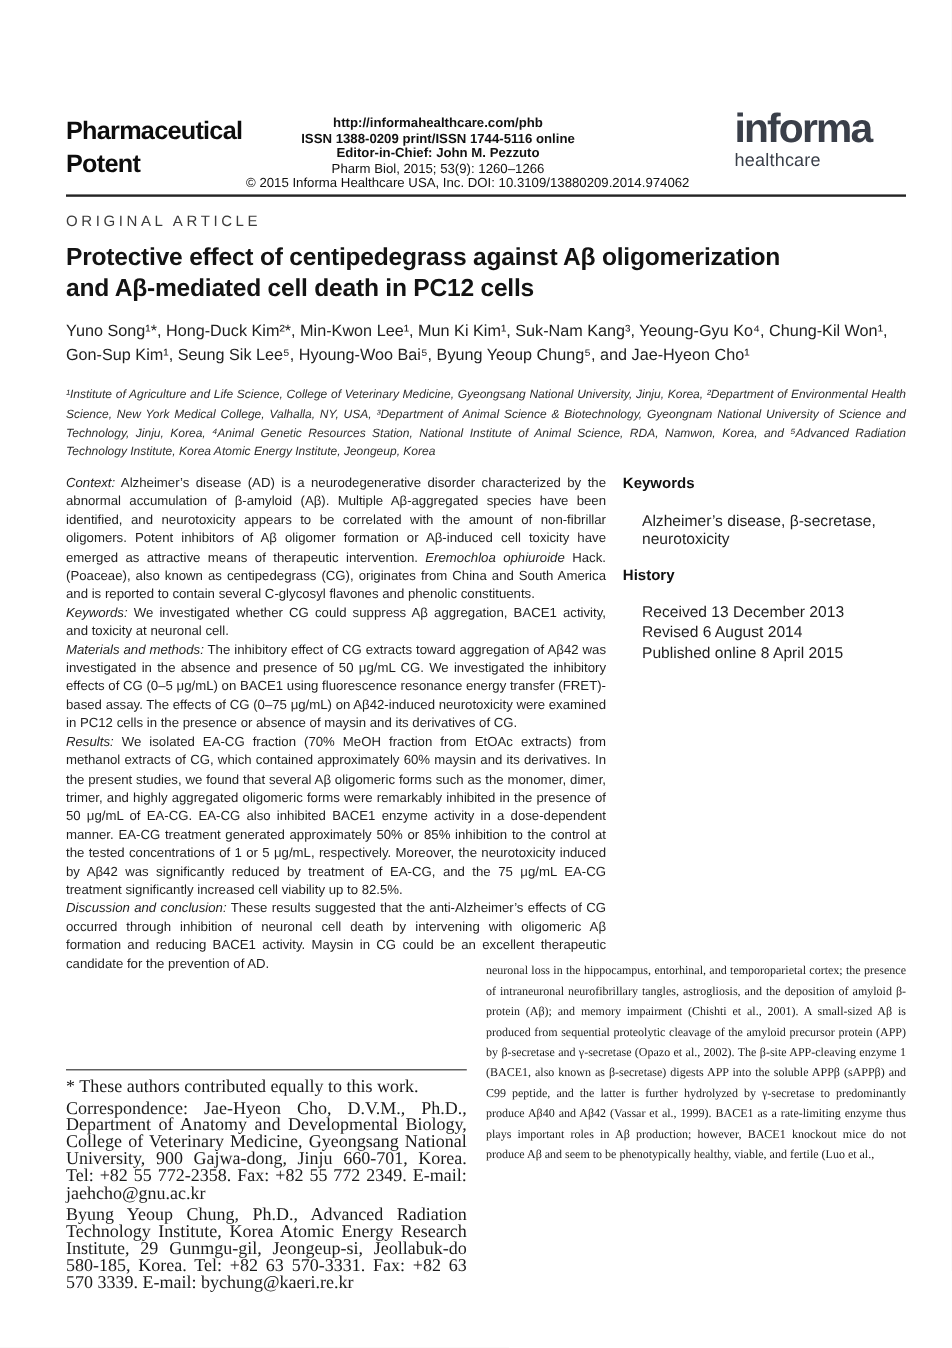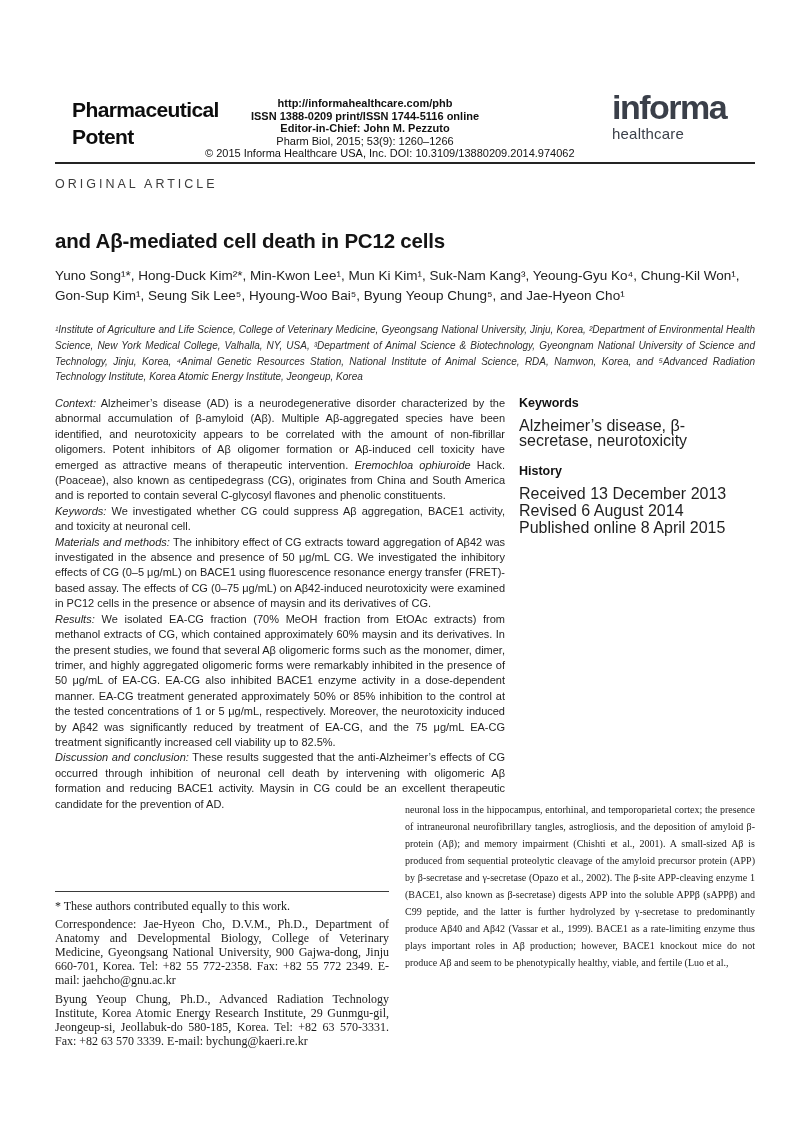--- a/index.html
+++ b/index.html
@@ -4,21 +4,21 @@
 <style>
   html,body{margin:0;padding:0;}
   body{
     width:793px;height:1123px;background:#e9e9e9;
     font-family:"Liberation Sans",sans-serif;color:#1c1c1c;
   }
   .page{position:relative;width:793px;height:1123px;background:#ffffff;overflow:hidden;}
 
   
   .logo-pb{position:absolute;left:55px;top:96px;font-weight:bold;font-size:21px;
-    line-height:27px;letter-spacing:-0.6px;color:#0d0d0d;margin-left:17px;}
+    line-height:27px;letter-spacing:-0.6px;color:#0d0d0d;}
   .head-center{position:absolute;left:205px;top:97px;width:320px;text-align:center;
     font-size:11px;line-height:12.6px;color:#111;white-space:nowrap;}
   .head-center .b{font-weight:bold;}
   .logo-informa{position:absolute;left:612px;top:90px;color:#3a3f49;}
   .logo-informa .inf{font-size:34px;font-weight:bold;letter-spacing:-1.5px;line-height:34px;}
   .logo-informa .hc{font-size:15px;margin-top:1px;letter-spacing:0.2px;font-weight:normal;}
   .rule{position:absolute;left:55px;top:162px;width:700px;height:2px;background:#242424;}
 
   
   .article-type{position:absolute;left:55px;top:177px;font-size:12.5px;
@@ -29,34 +29,34 @@
     font-size:13.5px;line-height:19.5px;color:#222;}
   .affil{position:absolute;left:55px;top:322px;width:700px;margin:0;
     font-style:italic;font-size:10px;line-height:15.8px;color:#2e2e2e;text-align:justify;}
 
   
   .abstract-row{position:absolute;left:55px;top:396px;width:700px;display:flex;}
   .abs-main{width:450px;}
   .abs-side{width:236px;margin-left:14px;}
   .abs-h{font-size:12.5px;font-weight:bold;margin:0 0 8px 0;color:#111;}
   .abs-main p{font-size:11px;line-height:15.4px;margin:0;text-align:justify;color:#1f1f1f;}
-  .abs-side p{font-size:16px;line-height:15.2px;margin:0;color:#1f1f1f;}
+  .abs-side p{font-size:13px;line-height:15.2px;margin:16px;color:#1f1f1f;}
   .abs-side .hist-h{margin-top:16px;}
   .hist span{display:block;line-height:16.8px;}
 
   
   .col-left{position:absolute;left:55px;top:801px;width:334px;}
   .col-right{position:absolute;left:405px;top:801px;width:350px;}
   .intro-h{font-size:15px;font-weight:bold;margin:0 0 11px 0;color:#101010;}
   .serif{font-family:"Liberation Serif",serif;font-size:10px;line-height:17px;
     color:#1b1b1b;margin:0;text-align:justify;}
 
   
   .footnotes{position:absolute;left:55px;top:891px;width:334px;
-    font-family:"Liberation Serif",serif;font-size:12px;line-height:14.1px;color:#1b1b1b;}
+    font-family:"Liberation Serif",serif;font-size:15px;line-height:14.1px;color:#1b1b1b;}
   .fn-rule{width:100%;height:1px;background:#3a3a3a;margin-bottom:7px;}
   .footnotes p{margin:0 0 4px 0;text-align:justify;}
 </style>
 </head>
 <body>
 
 <div class="page">
 
   <div class="logo-pb">
     <div>Pharmaceutical</div>
@@ -73,21 +73,21 @@
 
   <div class="logo-informa">
     <div class="inf">informa</div>
     <div class="hc">healthcare</div>
   </div>
 
   <div class="rule"></div>
 
   <div class="article-type">ORIGINAL ARTICLE</div>
 
-  <h1 class="title"><br><span>and Aβ-mediated cell death in PC12 cells</span></h1>
+  <h1 class="title"><span>Protective effect of centipedegrass against Aβ oligomerization</span><br><span>and Aβ-mediated cell death in PC12 cells</span></h1>
 
   <p class="authors">Yuno Song¹*, Hong-Duck Kim²*, Min-Kwon Lee¹, Mun Ki Kim¹, Suk-Nam Kang³, Yeoung-Gyu Ko⁴, Chung-Kil Won¹, Gon-Sup Kim¹, Seung Sik Lee⁵, Hyoung-Woo Bai⁵, Byung Yeoup Chung⁵, and Jae-Hyeon Cho¹</p>
 
   <p class="affil">¹Institute of Agriculture and Life Science, College of Veterinary Medicine, Gyeongsang National University, Jinju, Korea, ²Department of Environmental Health Science, New York Medical College, Valhalla, NY, USA, ³Department of Animal Science &amp; Biotechnology, Gyeongnam National University of Science and Technology, Jinju, Korea, ⁴Animal Genetic Resources Station, National Institute of Animal Science, RDA, Namwon, Korea, and ⁵Advanced Radiation Technology Institute, Korea Atomic Energy Institute, Jeongeup, Korea</p>
 
   <section class="abstract-row">
     <div class="abs-main">
       <p><i>Context:</i><span> Alzheimer’s disease (AD) is a neurodegenerative disorder characterized by the abnormal accumulation of β-amyloid (Aβ). Multiple Aβ-aggregated species have been identified, and neurotoxicity appears to be correlated with the amount of non-fibrillar oligomers. Potent inhibitors of Aβ oligomer formation or Aβ-induced cell toxicity have emerged as attractive means of therapeutic intervention. </span><i>Eremochloa ophiuroide</i><span> Hack. (Poaceae), also known as centipedegrass (CG), originates from China and South America and is reported to contain several C-glycosyl flavones and phenolic constituents.</span></p>
       <p><i>Keywords:</i><span> We investigated whether CG could suppress Aβ aggregation, BACE1 activity, and toxicity at neuronal cell.</span></p>
       <p><i>Materials and methods:</i><span> The inhibitory effect of CG extracts toward aggregation of Aβ42 was investigated in the absence and presence of 50 μg/mL CG. We investigated the inhibitory effects of CG (0–5 μg/mL) on BACE1 using fluorescence resonance energy transfer (FRET)-based assay. The effects of CG (0–75 μg/mL) on Aβ42-induced neurotoxicity were examined in PC12 cells in the presence or absence of maysin and its derivatives of CG.</span></p>

